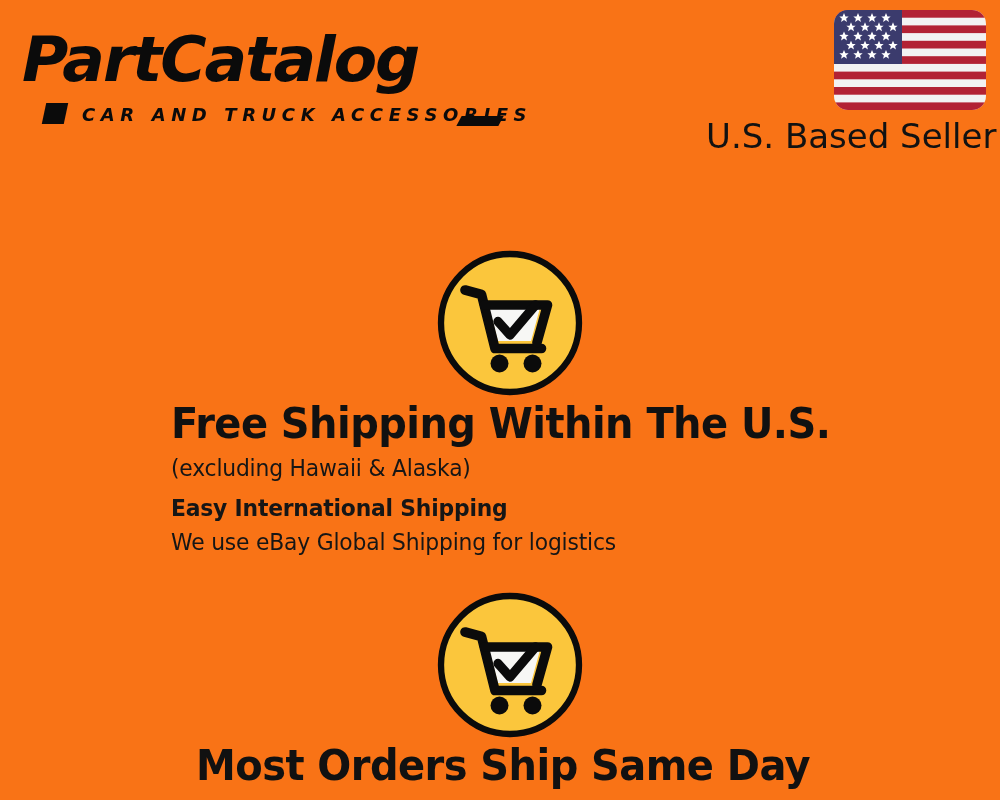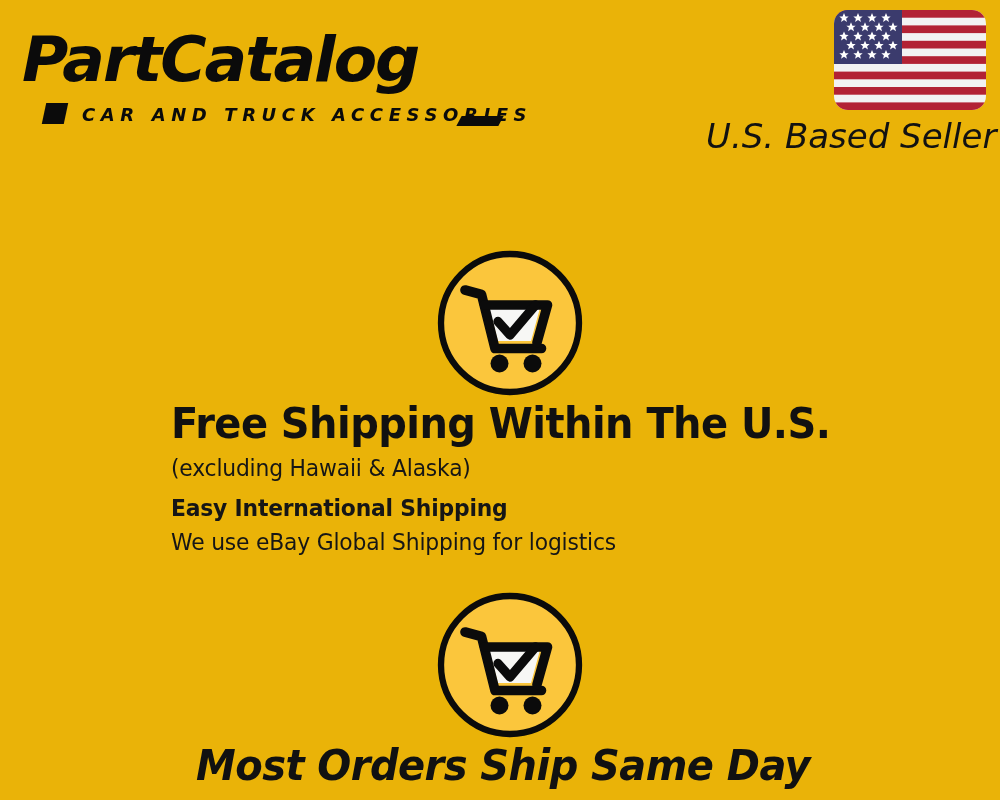--- a/index.html
+++ b/index.html
@@ -9,21 +9,21 @@
     background: #ffffff;
   }
   body {
     font-family: "Liberation Sans", sans-serif;
     -webkit-font-smoothing: antialiased;
   }
   #banner {
     position: relative;
     width: 1000px;
     height: 800px;
-    background: #eab308;
+    background: #f97316;
     overflow: hidden;
   }
 
   
   #logo-block {
     position: absolute;
     left: 22px;
     top: 24px;
     width: 470px;
     height: 92px;
@@ -92,35 +92,34 @@
   }
   #seller-label {
     margin-top: 6px;
     font-family: "DejaVu Sans", sans-serif;
     font-size: 34px;
     line-height: 40px;
     font-weight: 400;
     color: #121212;
     white-space: nowrap;
     letter-spacing: 0px;
-    font-style: italic;
   }
 
   
   .feature-row {
     position: absolute;
     left: 40px;
     width: 940px;
     display: flex;
     align-items: center;
     flex-direction: column;
   }
   #feature-row-0 { top: 248px; }
   #feature-row-1 { top: 419px; }
-  #feature-row-2 { top: 590px; font-style: italic; }
+  #feature-row-2 { top: 590px; }
 
   .feature-icon {
     flex: 0 0 auto;
     width: 150px;
     height: 150px;
     display: block;
   }
   .feature-text {
     flex: 1 1 auto;
     padding-left: 32px;

